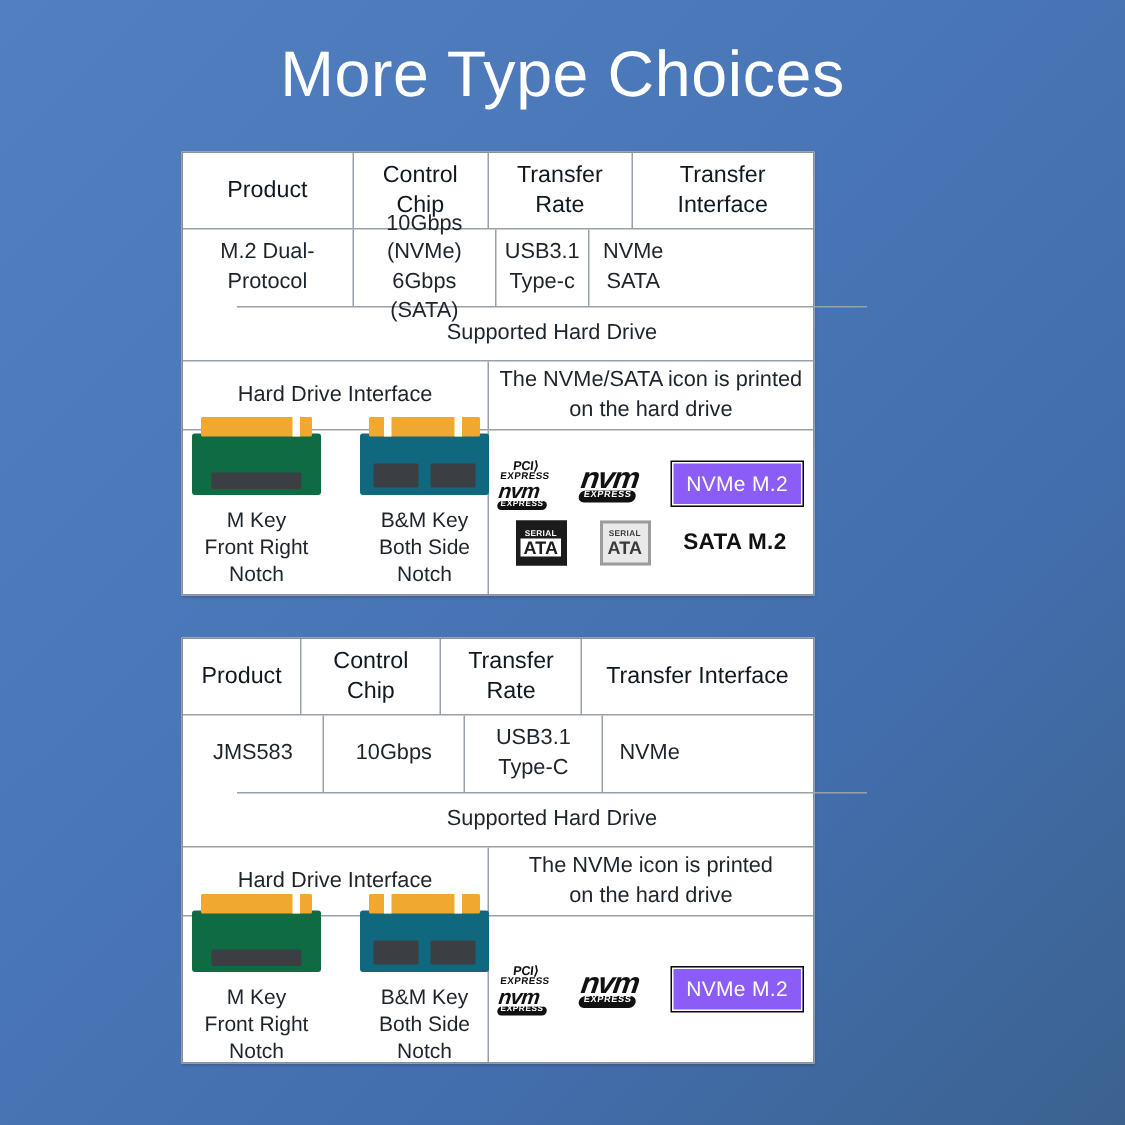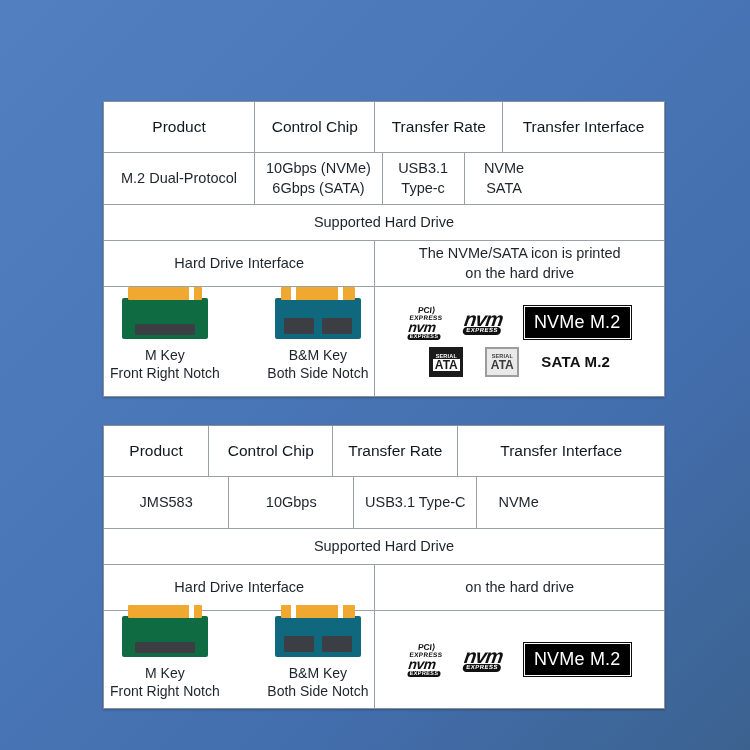--- a/index.html
+++ b/index.html
@@ -16,21 +16,21 @@
   }
   .title{
     position:absolute;left:0;right:0;top:26px;
     text-align:center;color:#ffffff;
     font-size:43px;font-weight:400;letter-spacing:.4px;
     font-family:"Liberation Sans","DejaVu Sans",sans-serif;
   }
 
   
   .tbl{
-    position:absolute;left:103px;width:562px;
+    position:absolute;left:121px;width:422px;
     background:#ffffff;
     border:1px solid #8a9099;
     box-shadow:0 1px 2px rgba(0,0,0,.25);
     box-sizing:border-box;
   }
   #table-1{top:101px;}
   #table-2{top:425px;}
 
   .row{display:flex;width:100%;box-sizing:border-box;}
   .row + .row{border-top:1px solid #9aa0a8;}
@@ -55,21 +55,21 @@
   
   .t2 .c1{width:18.6%;}
   .t2 .c2{width:22.2%;}
   .t2 .c3{width:22.3%;}
   .t2 .c4{width:22.0%;}
   .t2 .c5{width:14.9%;}
   .t2 .c45{width:36.9%;}
 
   .h-head{height:50px;}
   .h-data{height:52px;}
-  .h-band{height:36px;}
+  .h-band{height:36px;margin-left:36px;}
   .h-sub{height:46px;}
 
   .full{width:100%;}
   .half-l{width:48.3%;}
   .half-r{width:51.7%;text-align:center;}
   .t2 .half-l{width:48.3%;}
   .t2 .half-r{width:51.7%;}
 
   .two-line{display:flex;flex-direction:column;gap:1px;}
 
@@ -134,22 +134,22 @@
     display:flex;flex-direction:column;align-items:flex-start;
     color:#111;transform:skewX(-8deg);
   }
   .nvm-big .w{font-size:20px;font-weight:bold;font-style:italic;letter-spacing:-1px;line-height:.9;}
   .nvm-big .s{
     font-size:6px;font-weight:bold;letter-spacing:.5px;
     background:#111;color:#fff;padding:0 3px;border-radius:5px;
     align-self:flex-end;margin-top:-1px;
   }
   .badge{
-    background:#000000;color:#ffffff;
-    font-size:18px;font-weight:500;
+    background:#8b5cf6;color:#ffffff;
+    font-size:14px;font-weight:500;
     padding:4px 9px;border:1.5px solid #ffffff;
     outline:1px solid #0b0b0b;
     letter-spacing:.2px;
   }
   .sata-logo{
     width:30px;height:26px;display:flex;flex-direction:column;
     align-items:center;justify-content:center;line-height:1;
   }
   .sata-dark{background:#1b1b1b;border:2px solid #1b1b1b;}
   .sata-dark .s1{font-size:5.5px;font-weight:bold;color:#fff;letter-spacing:.2px;}
@@ -157,20 +157,21 @@
   .sata-light{background:#e9e9e9;border:2px solid #9c9c9c;}
   .sata-light .s1{font-size:5.5px;font-weight:bold;color:#3a3a3a;letter-spacing:.2px;}
   .sata-light .s2{font-size:12px;font-weight:bold;color:#3a3a3a;}
   .sata-text{font-size:15px;font-weight:bold;color:#111;letter-spacing:.2px;}
 </style>
 </head>
 <body>
 
 <div class="page">
 
+  <div class="title">More Type Choices</div>
 
   <div class="tbl t1" id="table-1">
 
     <div class="row hdr h-head">
       <div class="cell c1">Product</div>
       <div class="cell c2">Control Chip</div>
       <div class="cell c3">Transfer Rate</div>
       <div class="cell c45">Transfer Interface</div>
     </div>
 
@@ -288,20 +289,21 @@
       <div class="cell c5">NVMe</div>
     </div>
 
     <div class="row h-band">
       <div class="cell full">Supported Hard Drive</div>
     </div>
 
     <div class="row h-sub">
       <div class="cell half-l">Hard Drive Interface</div>
       <div class="cell half-r two-line">
+        <span>The NVMe icon is printed</span>
         <span>on the hard drive</span>
       </div>
     </div>
 
     <div class="row h-gfx2">
       <div class="cell half-l drive-cell">
 
         <div class="drive">
           <div class="ssd green">
             <div class="pcb"></div>

